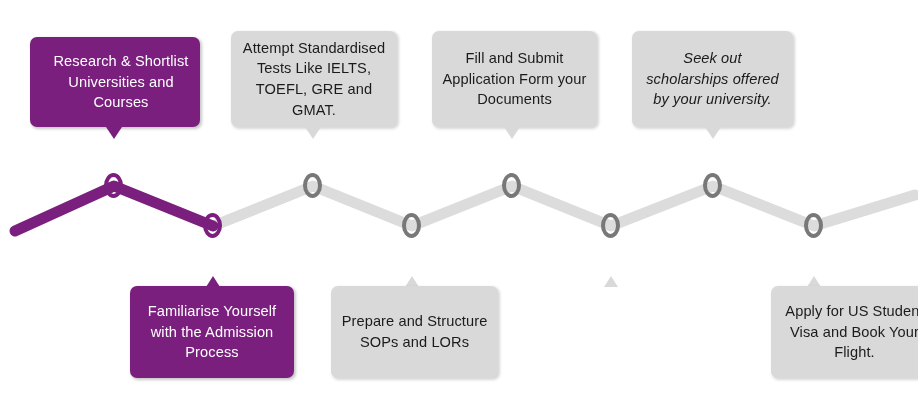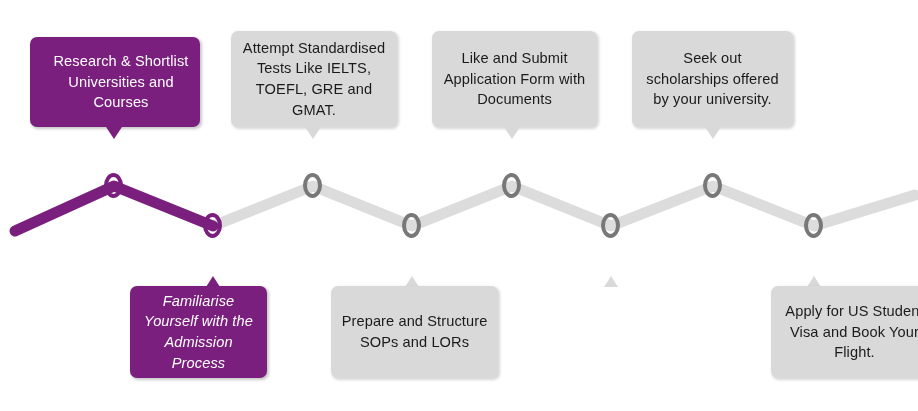--- a/index.html
+++ b/index.html
@@ -108,31 +108,31 @@
     <span class="card-text">Research &amp; Shortlist Universities and Courses</span>
   </div>
   <div class="tail tail-down purple" style="left:106px; top:127px;"></div>
 
   <div class="card gray" style="left:231px; top:31px; width:166px; height:96px;">
     <span class="card-text">Attempt Standardised Tests Like IELTS, TOEFL, GRE and GMAT.</span>
   </div>
   <div class="tail tail-down gray" style="left:305px; top:127px;"></div>
 
   <div class="card gray" style="left:432px; top:31px; width:165px; height:96px;">
-    <span class="card-text">Like and Submit Application Form with Documents</span>
+    <span class="card-text">Fill and Submit Application Form your Documents</span>
   </div>
   <div class="tail tail-down gray" style="left:504px; top:127px;"></div>
 
-  <div class="card gray" style="left:632px; top:31px; width:161px; height:96px;">
+  <div class="card gray" style="left:632px; top:31px; width:161px; height:96px;font-style:italic;">
     <span class="card-text">Seek out scholarships offered by your university.</span>
   </div>
   <div class="tail tail-down gray" style="left:705px; top:127px;"></div>
 
   <div class="tail tail-up purple" style="left:206px; top:276px;"></div>
-  <div class="card purple" style="left:130px; top:286px; width:137px; height:92px;font-style:italic;">
+  <div class="card purple" style="left:130px; top:286px; width:164px; height:92px;">
     <span class="card-text">Familiarise Yourself with the Admission Process</span>
   </div>
 
   <div class="tail tail-up gray" style="left:405px; top:276px;"></div>
   <div class="card gray" style="left:331px; top:286px; width:167px; height:92px;">
     <span class="card-text">Prepare and Structure SOPs and LORs</span>
   </div>
 
   <div class="tail tail-up gray" style="left:604px; top:276px;"></div>
 

